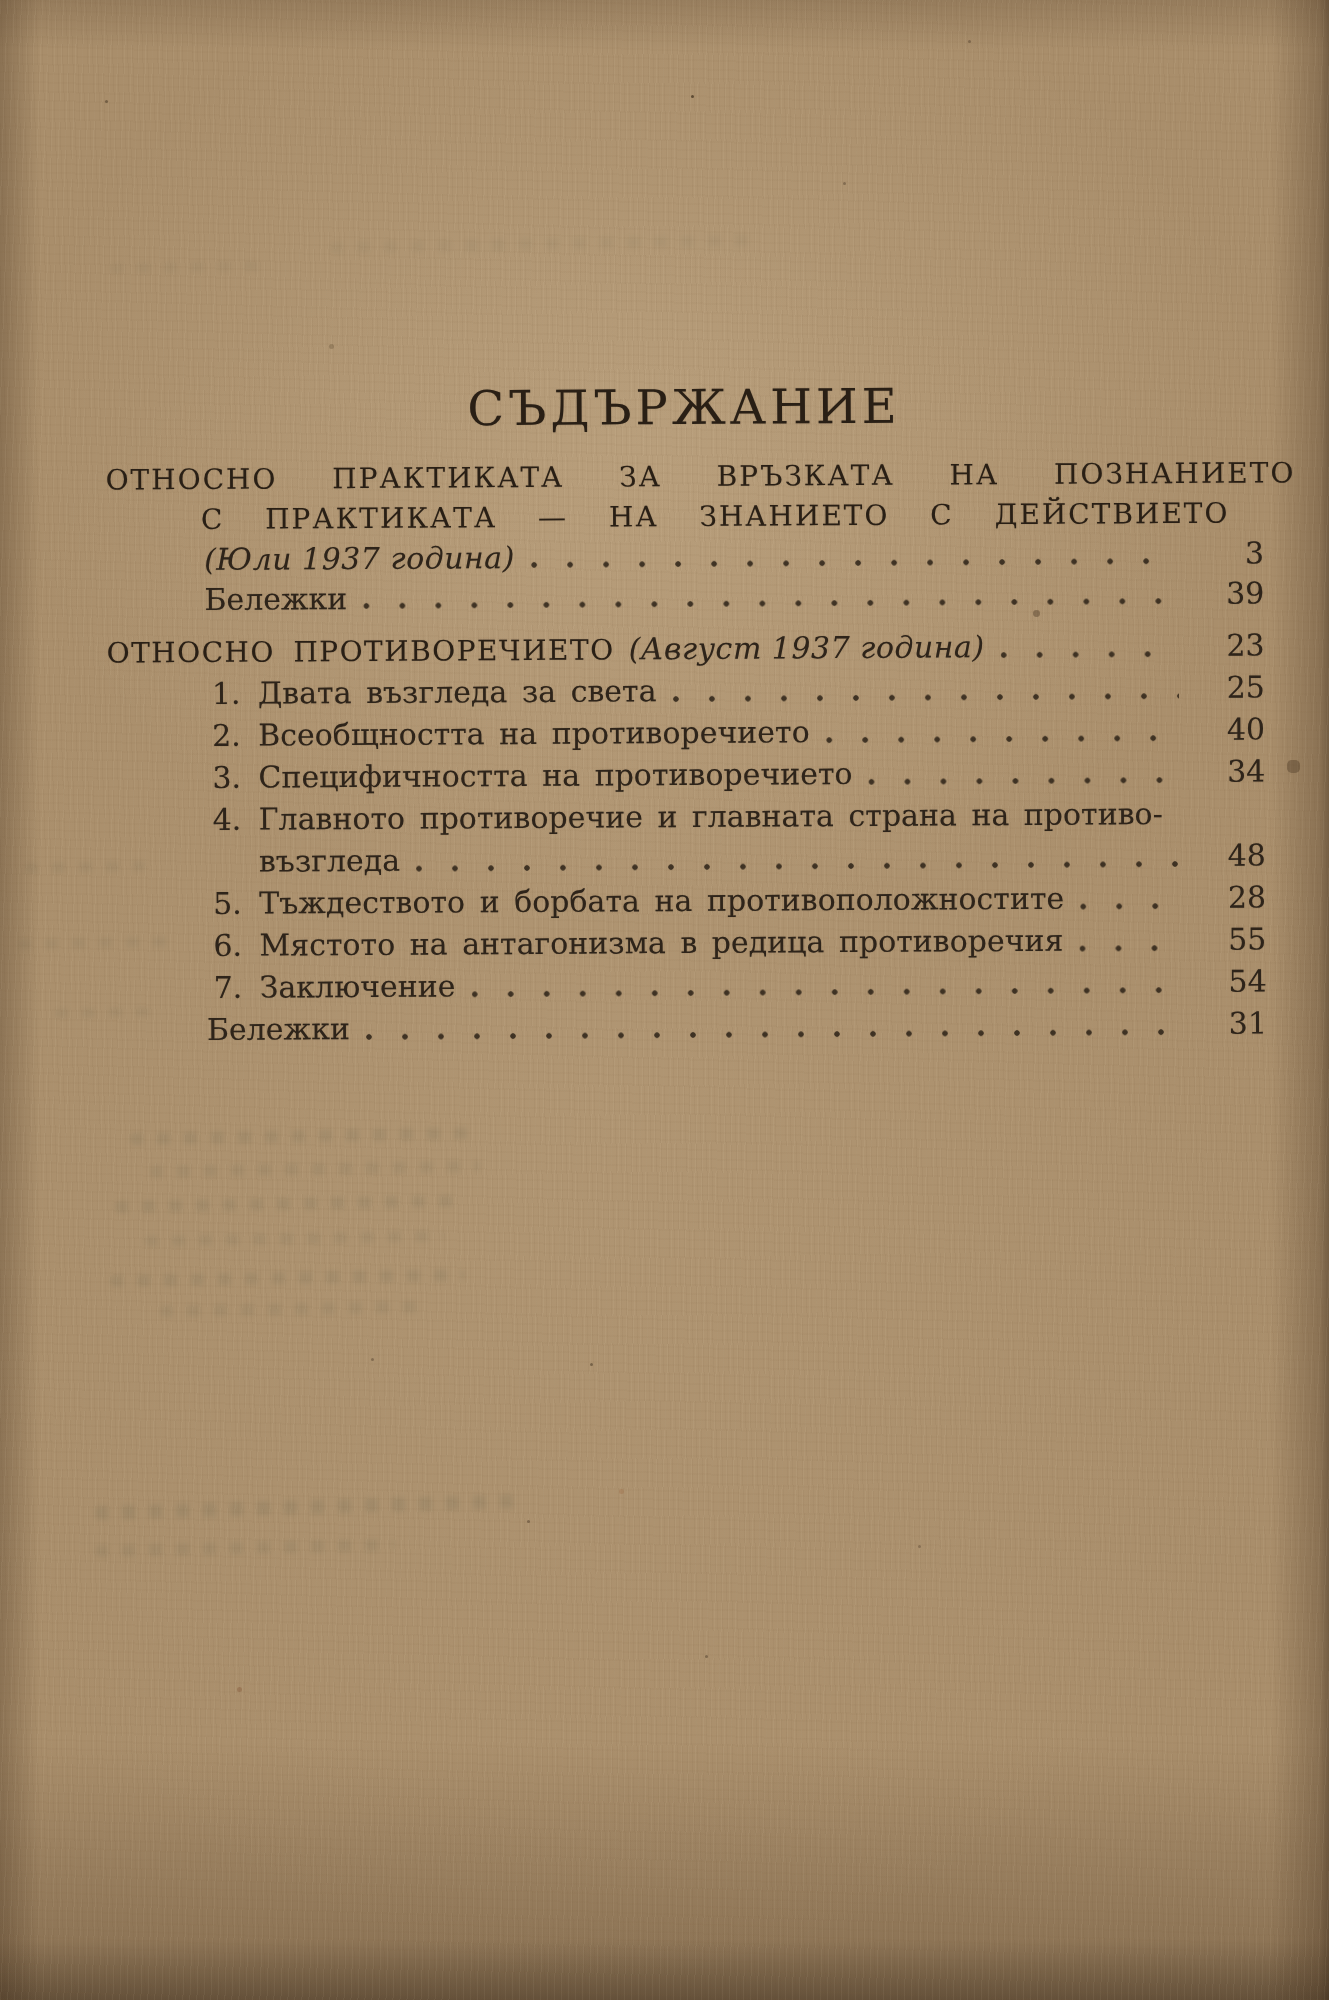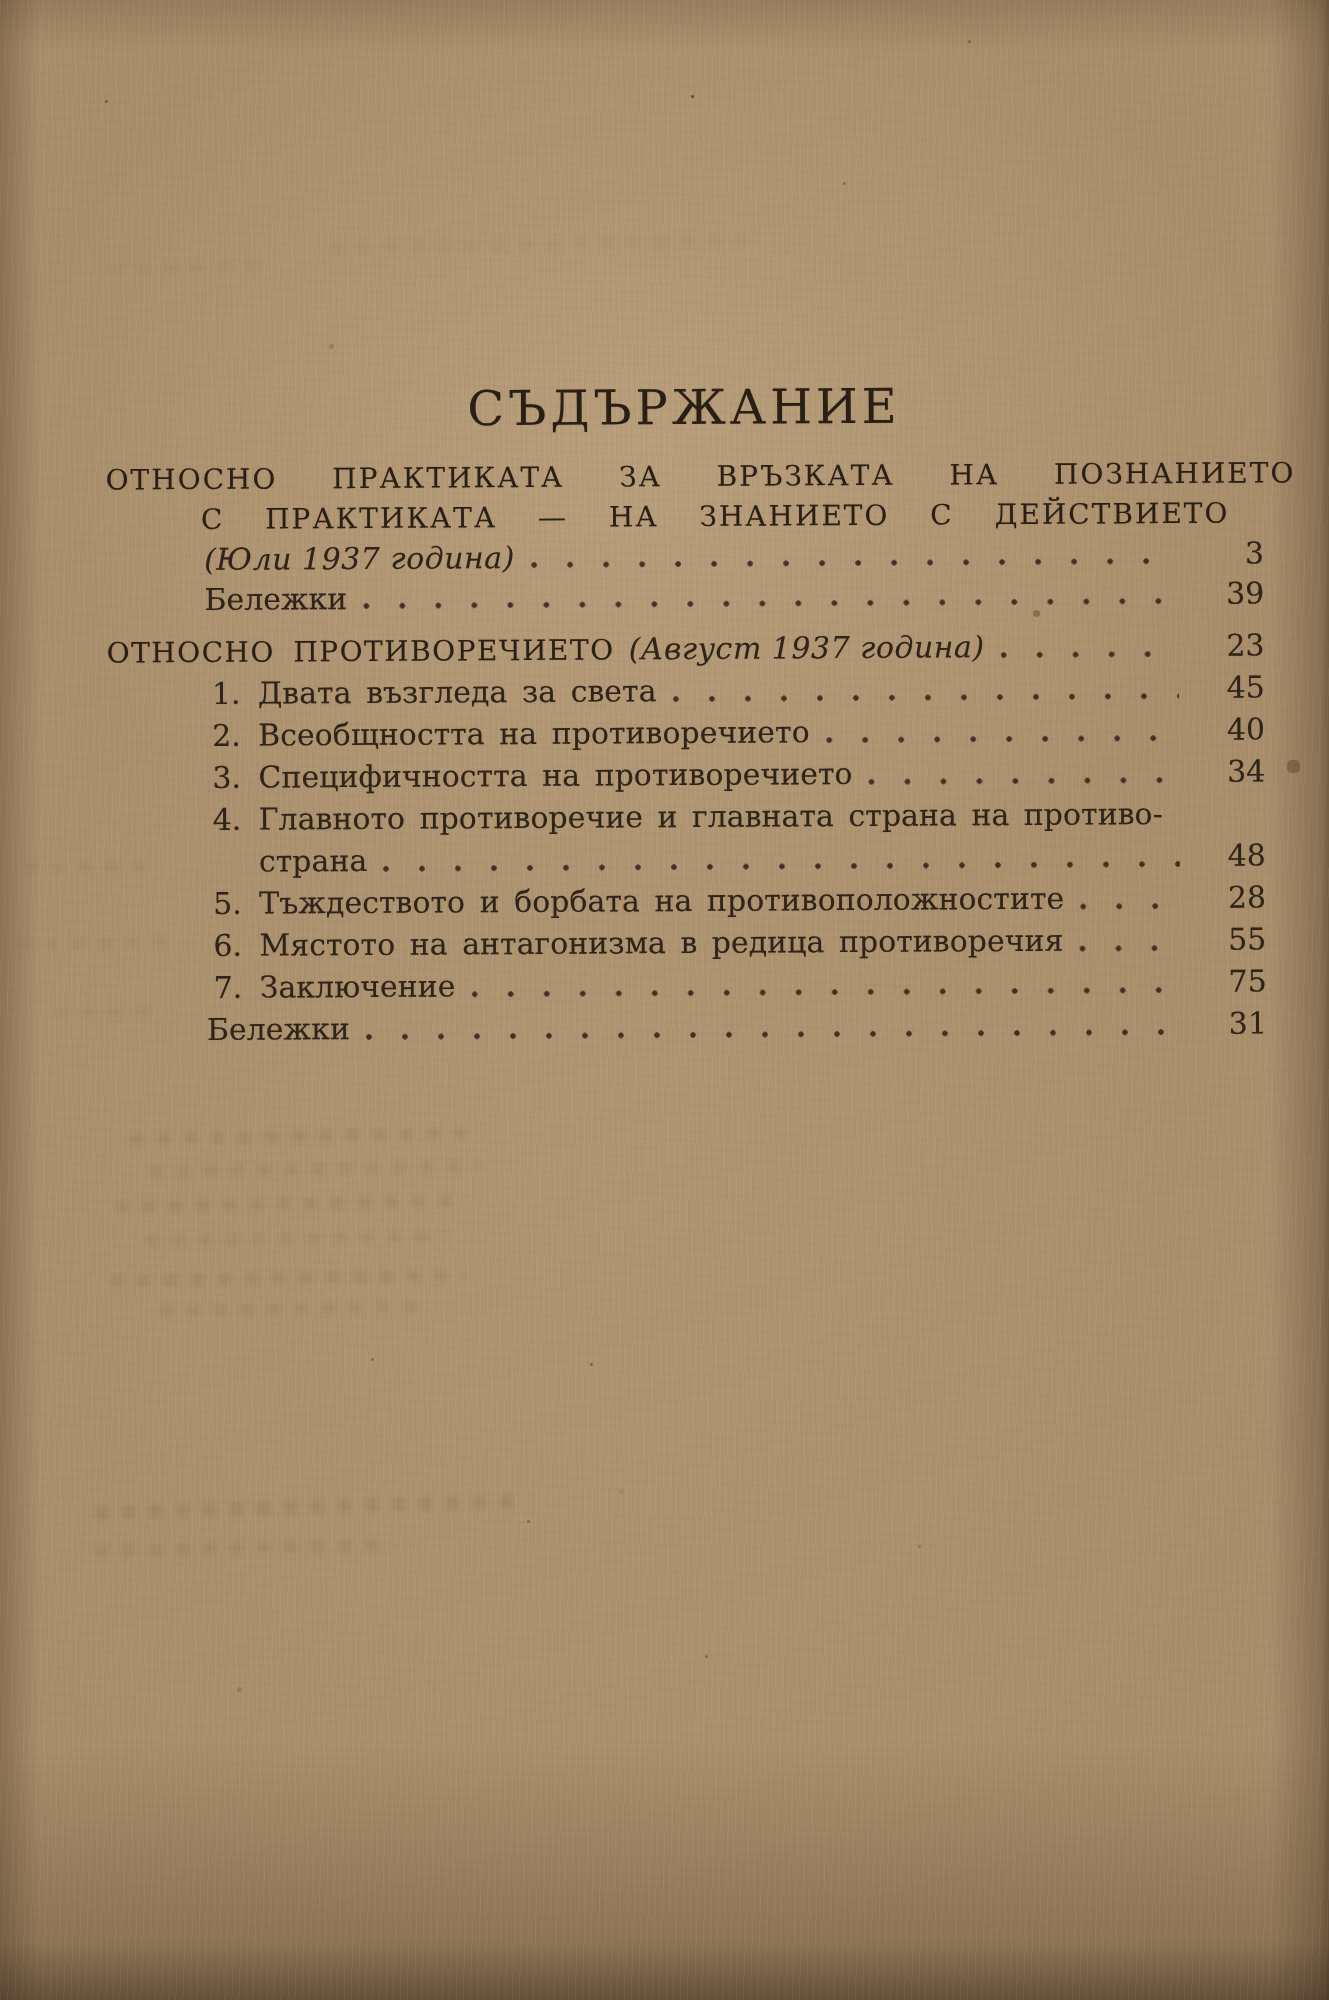--- a/index.html
+++ b/index.html
@@ -141,21 +141,21 @@
       <span class="caps">ОТНОСНО ПРОТИВОРЕЧИЕТО</span>
       <span class="it">(Август 1937 година)</span>
       <span class="leader"></span>
       <span class="pg">23</span>
     </div>
 
     <div class="row item">
       <span class="num">1.</span>
       <span class="lbl">Двата възгледа за света</span>
       <span class="leader"></span>
-      <span class="pg">45</span>
+      <span class="pg">25</span>
     </div>
 
     <div class="row item">
       <span class="num">2.</span>
       <span class="lbl">Всеобщността на противоречието</span>
       <span class="leader"></span>
       <span class="pg">40</span>
     </div>
 
     <div class="row item">
@@ -165,21 +165,21 @@
       <span class="pg">34</span>
     </div>
 
     <div class="row item">
       <span class="num">4.</span>
       <span class="lbl">Главното противоречие и главната страна на противо-</span>
     </div>
 
     <div class="row item">
       <span class="num"></span>
-      <span class="lbl">страна</span>
+      <span class="lbl">възгледа</span>
       <span class="leader"></span>
       <span class="pg">48</span>
     </div>
 
     <div class="row item">
       <span class="num">5.</span>
       <span class="lbl">Тъждеството и борбата на противоположностите</span>
       <span class="leader"></span>
       <span class="pg">28</span>
     </div>
@@ -188,21 +188,21 @@
       <span class="num">6.</span>
       <span class="lbl">Мястото на антагонизма в редица противоречия</span>
       <span class="leader"></span>
       <span class="pg">55</span>
     </div>
 
     <div class="row item">
       <span class="num">7.</span>
       <span class="lbl">Заключение</span>
       <span class="leader"></span>
-      <span class="pg">75</span>
+      <span class="pg">54</span>
     </div>
 
     <div class="row notes2">
       <span>Бележки</span>
       <span class="leader"></span>
       <span class="pg">31</span>
     </div>
   </div>
 </div>
 

